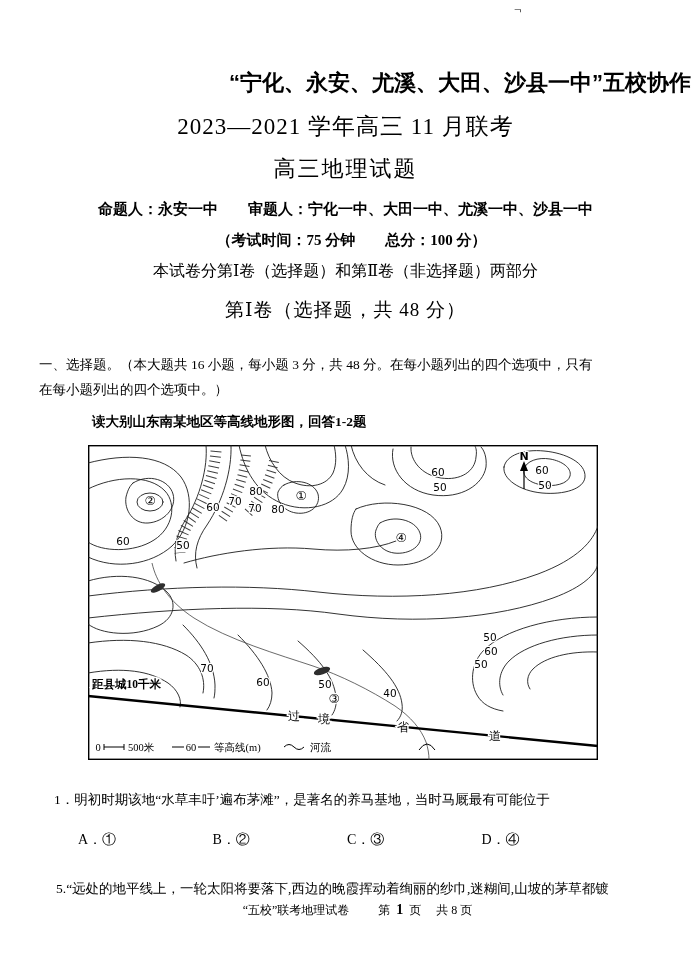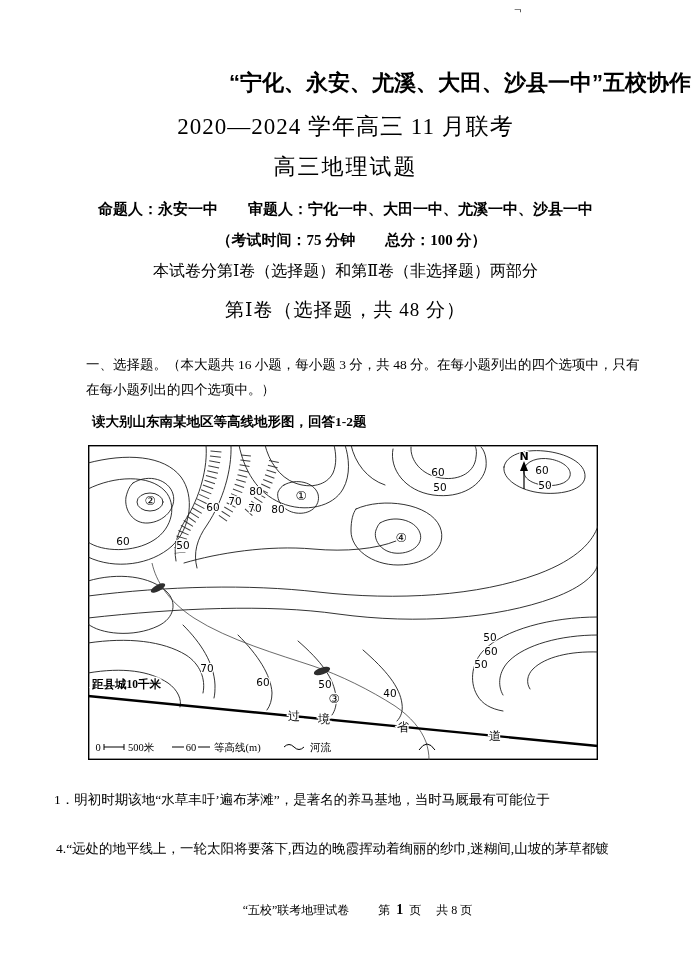--- a/index.html
+++ b/index.html
@@ -2,26 +2,26 @@
 <html><head>
 <meta charset="utf-8">
 <style>
   html,body{margin:0;padding:0;background:#e8e8e8;}
   .page{position:relative;width:691px;height:979px;margin:0 auto;background:#ffffff;
         font-family:"Liberation Serif","DejaVu Serif",serif;color:#000;overflow:hidden;}
   .corner{position:absolute;left:514px;top:2px;font-size:13px;}
   .t1{margin:70px 0 0;text-align:right;font-size:22px;font-weight:bold;
       font-family:"Liberation Sans","DejaVu Sans",sans-serif;line-height:26px;}
   .t2{margin:17px 0 0;text-align:center;font-size:23px;font-weight:normal;line-height:28px;letter-spacing:1px;}
-  .t3{margin:14px 0 0;text-align:center;font-size:22px;font-weight:normal;line-height:27px;letter-spacing:2px;font-family:Liberation Mono, monospace;}
+  .t3{margin:14px 0 0;text-align:center;font-size:22px;font-weight:normal;line-height:27px;letter-spacing:2px;}
   .meta-b{margin:17px 0 0;text-align:center;font-size:15px;font-weight:bold;line-height:20px;}
   .meta-b2{margin:11px 0 0;text-align:center;font-size:15px;font-weight:bold;line-height:20px;padding-left:12px;}
   .meta{margin:10px 0 16px;text-align:center;font-size:16px;line-height:21px;}
   .sect{margin:8px 0 0;text-align:center;font-size:19px;line-height:25px;letter-spacing:1px;}
-  .intro{margin:30px 50px 0 86px;font-size:13.5px;line-height:25px;white-space:nowrap;}
+  .intro{margin:30px 50px 0 39px;font-size:13.5px;line-height:25px;white-space:nowrap;}
   .capt{margin:10px 0 0 92px;font-size:13.5px;font-weight:bold;line-height:19px;}
   .mapwrap{margin:14px 0 0 88px;width:510px;height:315px;}
   .q{margin:30px 30px 0 56px;font-size:13.5px;line-height:19px;white-space:nowrap;}
   .q1{margin-left:54px;}
   .opts{margin:22px 0 0 78px;font-size:14px;}
   .opts span{display:inline-block;width:131px;}
   .footer{position:absolute;left:12px;top:902px;width:100%;text-align:center;font-size:12px;}
   .footer .pgno{font-size:14px;font-weight:bold;padding:0 6px;}
   .footer .pre{margin-left:26px;}
   .footer .tot{margin-left:12px;}
@@ -51,21 +51,21 @@
            paint-order:stroke;stroke:#fff;stroke-width:2px;}
 </style>
 </head>
 <body>
 
 <div class="page">
 
   <div class="corner">¬</div>
 
   <div class="t1">“宁化、永安、尤溪、大田、沙县一中”五校协作</div>
-  <div class="t2">2020—2024 学年高三 11 月联考</div>
+  <div class="t2">2023—2021 学年高三 11 月联考</div>
   <div class="t3">高三地理试题</div>
   <div class="meta-b">命题人：永安一中　　审题人：宁化一中、大田一中、尤溪一中、沙县一中</div>
   <div class="meta-b2">（考试时间：75 分钟　　总分：100 分）</div>
   <div class="meta">本试卷分第Ⅰ卷（选择题）和第Ⅱ卷（非选择题）两部分</div>
   <div class="sect">第Ⅰ卷（选择题，共 48 分）</div>
 
   <div class="intro">
     <span>一、选择题。（本大题共 16 小题，每小题 3 分，共 48 分。在每小题列出的四个选项中，只有</span><br>
     <span>在每小题列出的四个选项中。）</span>
   </div>
@@ -189,22 +189,28 @@
       <line x1="110" y1="302" x2="122" y2="302"></line>
       <text x="126" y="306" text-anchor="start">等高线(m)</text>
       <path class="wavy" d="M 196,302 q 5,-5 10,0 q 5,5 10,0"></path>
       <text x="222" y="306" text-anchor="start">河流</text>
     </g>
   </svg>
   </div>
 
   <div class="q q1">1．明初时期该地“水草丰吁’遍布茅滩”，是著名的养马基地，当时马厩最有可能位于</div>
 
-
-  <div class="q">4.“远处的地平线上，一轮太阳将要落下,西边的晚霞挥动着绚丽的纱巾,迷糊间,山坡的茅草都镀</div>
+  <div class="opts">
+    <span>A．①</span>
+    <span>B．②</span>
+    <span>C．③</span>
+    <span>D．④</span>
+  </div>
+
+  <div class="q">5.“远处的地平线上，一轮太阳将要落下,西边的晚霞挥动着绚丽的纱巾,迷糊间,山坡的茅草都镀</div>
 
   <div class="footer">
     <span>“五校”联考地理试卷</span>
     <span class="pre">第</span><span class="pgno">1</span><span>页</span>
     <span class="tot">共 8 页</span>
   </div>
 
 </div>
 
 </body></html>

